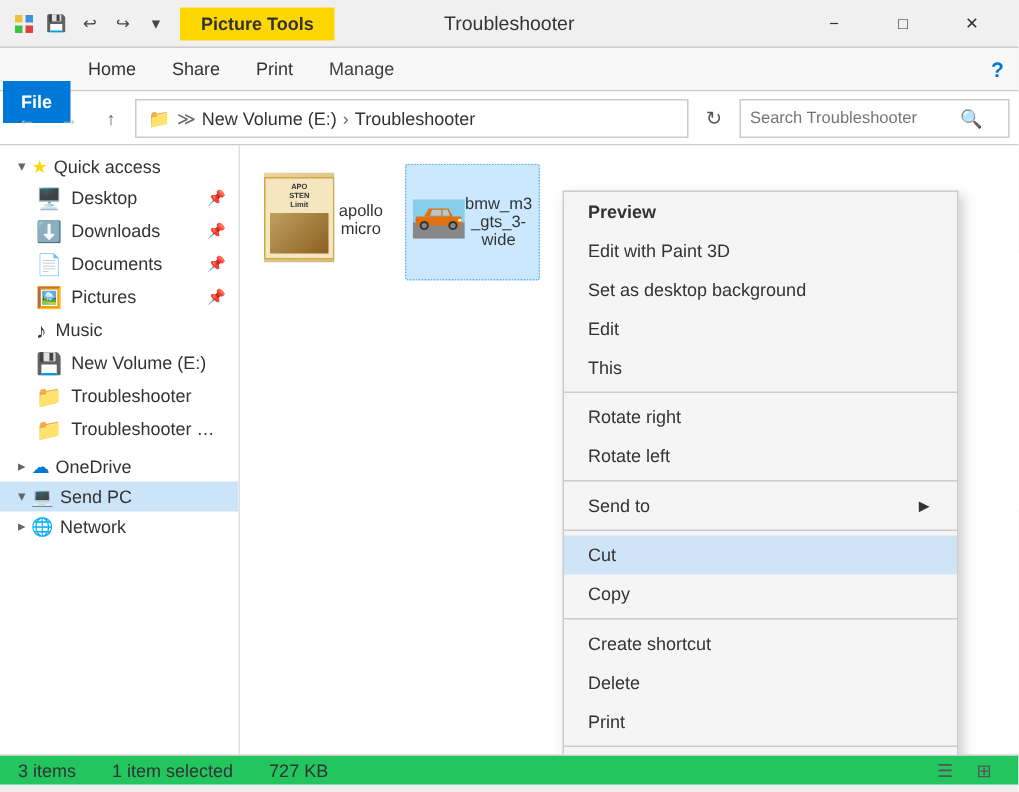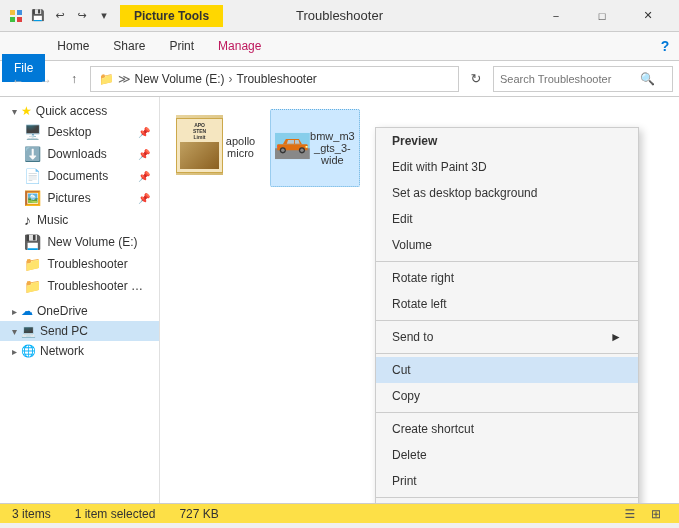--- a/index.html
+++ b/index.html
@@ -65,25 +65,25 @@
       font-size: 12px;
       color: #333;
       cursor: pointer;
       height: 28px;
       display: flex;
       align-items: center;
     }
     .ribbon-tab.file {
       background: #0078d7;
       color: white;
-      font-weight: 400;
+      font-weight: 700;
       margin-top: 44px;
     }
     .ribbon-tab.manage {
-      color: #be185d;
+      color: #404040;
     }
     .ribbon-help {
       margin-left: auto;
       width: 28px;
       height: 28px;
       display: flex;
       align-items: center;
       justify-content: center;
       color: #0078d7;
       cursor: pointer;
@@ -272,21 +272,21 @@
       align-items: center;
       justify-content: space-between;
     }
     .ctx-item.bold { font-weight: 700; }
     .ctx-item.highlighted { background: #d0e4f7; }
     .ctx-divider { border: none; border-top: 1px solid #ccc; margin: 3px 0; }
 
     
     .status-bar {
       height: 20px;
-      background: #fde047;
+      background: #22c55e;
       border-top: 1px solid #ccc;
       display: flex;
       align-items: center;
       padding: 0 12px;
       font-size: 12px;
       color: #333;
       gap: 24px;
     }
     .status-right {
       margin-left: auto;
@@ -479,21 +479,21 @@
       <div class="ctx-item">
         <span>Edit with Paint 3D</span>
       </div>
       <div class="ctx-item">
         <span>Set as desktop background</span>
       </div>
       <div class="ctx-item">
         <span>Edit</span>
       </div>
       <div class="ctx-item">
-        <span>Volume</span>
+        <span>This</span>
       </div>
       <hr class="ctx-divider">
       <div class="ctx-item">
         <span>Rotate right</span>
       </div>
       <div class="ctx-item">
         <span>Rotate left</span>
       </div>
       <hr class="ctx-divider">
       <div class="ctx-item">

